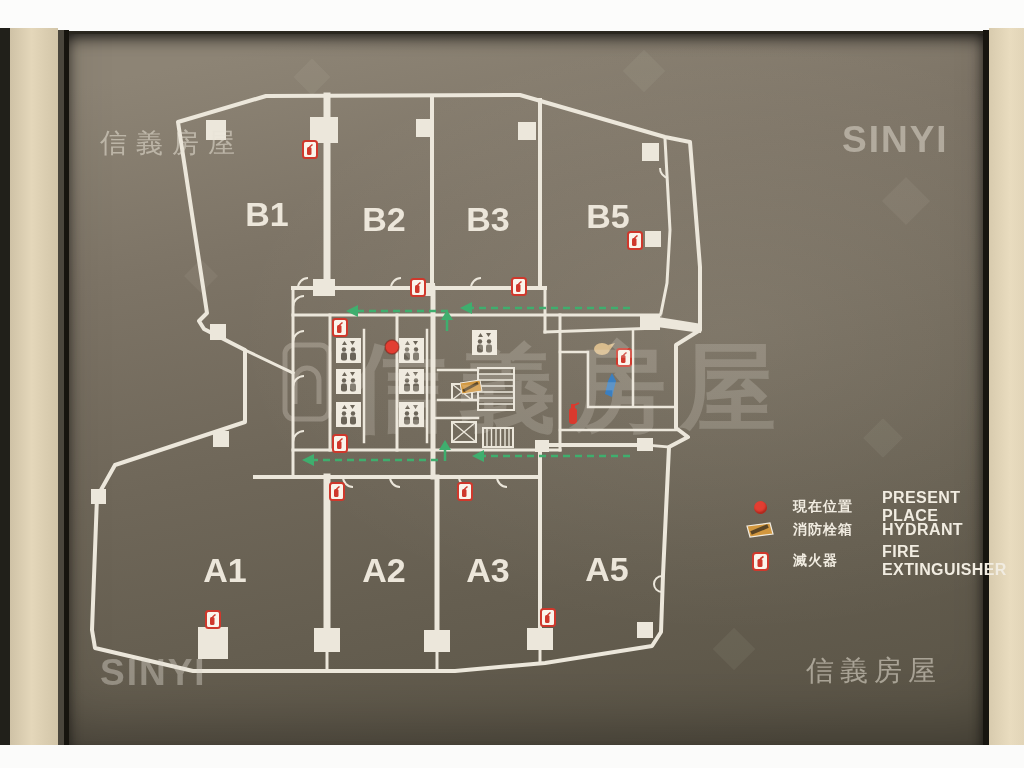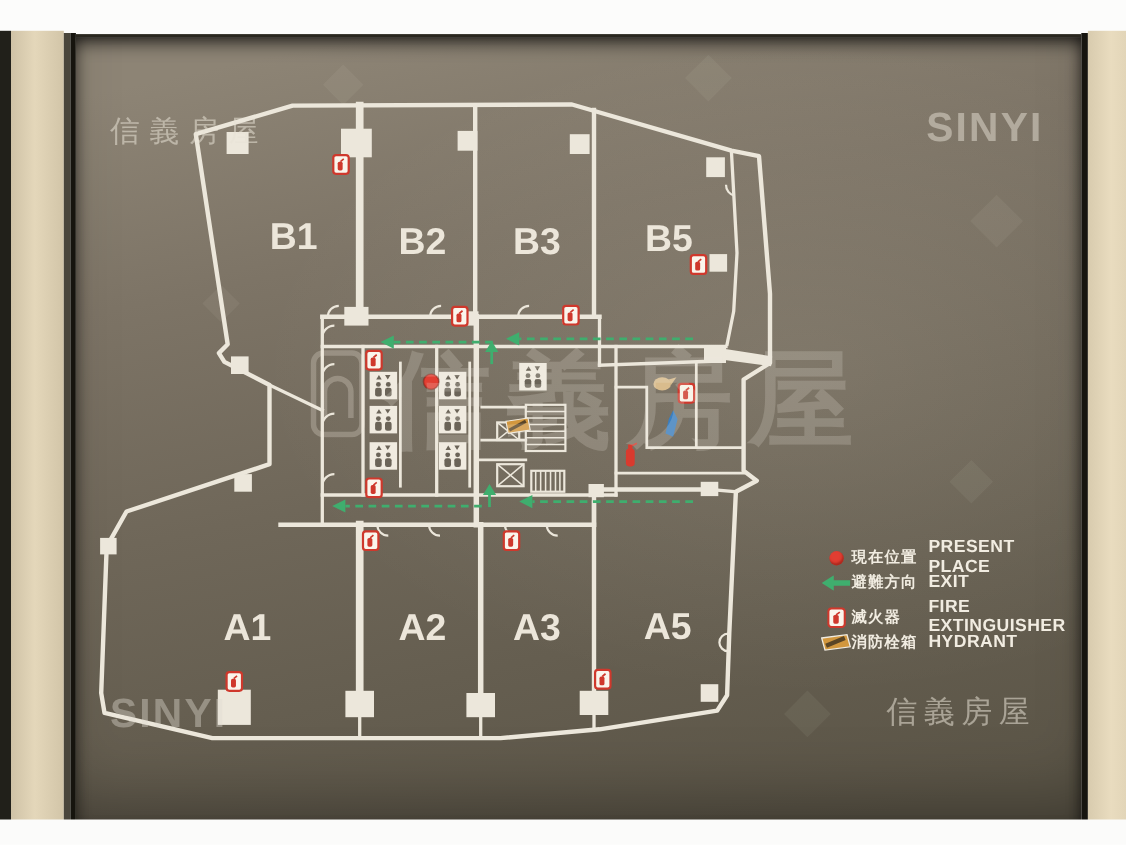--- a/index.html
+++ b/index.html
@@ -28,34 +28,34 @@
       box-shadow:inset 0 12px 16px -8px rgba(0,0,0,0.75),
                  inset -8px 0 12px -6px rgba(0,0,0,0.45),
                  inset 8px 0 12px -6px rgba(0,0,0,0.35),
                  inset 0 -45px 70px -35px rgba(0,0,0,0.40);}
   .spark{background:rgba(255,252,245,0.055);transform:rotate(45deg);}
 
   
   svg.plan{left:0;top:0;width:1024px;height:768px;}
 
   
-  .wm{color:rgba(232,226,214,0.55);white-space:nowrap;pointer-events:none;}
+  .wm{color:rgba(232,226,214,0.55);white-space:nowrap;pointer-events:none;margin-top:24px;}
   .wm-tl{left:100px;top:101px;font-size:27px;letter-spacing:9px;font-weight:500;}
   .wm-tr{left:842px;top:95px;font-size:37px;font-weight:bold;letter-spacing:2px;color:rgba(230,224,212,0.5);}
   .wm-bl{left:100px;top:628px;font-size:37px;font-weight:bold;letter-spacing:2px;color:rgba(226,221,209,0.40);}
   .wm-br{left:806px;top:628px;font-size:28px;letter-spacing:6px;font-weight:500;}
   .wm-center{left:282px;top:318px;display:flex;align-items:flex-start;gap:18px;}
   .wm-center .brand-text{font-size:96px;line-height:0.95;font-weight:bold;letter-spacing:14px;
       color:rgba(242,237,226,0.20);}
   .wm-notice{left:284px;top:406px;font-size:20px;letter-spacing:2.5px;font-weight:500;
       color:rgba(240,235,225,0.48);}
 
   
   .legend{left:746px;top:489px;width:232px;}
-  .legend-row{display:grid;grid-template-columns:28px 70px auto;column-gap:0;
+  .legend-row{display:grid;grid-template-columns:28px 70px auto;column-gap:19px;
       align-items:center;height:27px;}
   .legend-zh{font-size:14px;font-weight:bold;letter-spacing:1px;color:#f1ece1;}
   .legend-en{font-size:16px;font-weight:bold;letter-spacing:0.4px;color:#f1ece1;}
   .icon-cell{display:flex;justify-content:center;align-items:center;}
   .dot{width:13px;height:13px;border-radius:50%;background:#e23e32;
       box-shadow:inset -1px -2px 2px rgba(120,20,10,0.5);}
 </style>
 </head>
 <body>
 
@@ -257,48 +257,39 @@
   <div class="abs legend">
     <div class="legend-row">
       <span class="icon-cell">
           <span class="dot"></span>
         </span>
       <span class="legend-zh">現在位置</span>
       <span class="legend-en">PRESENT PLACE</span>
     </div>
     <div class="legend-row">
       <span class="icon-cell">
-        <svg width="26" height="14" viewBox="0 0 26 14">
-            <polygon points="0,7 11,0 11,4.5 26,4.5 26,9.5 11,9.5 11,14" fill="#3fae6e"></polygon>
-          </svg>
+        <svg width="28" height="16" viewBox="0 0 28 16">
+          <polygon points="1,4 24,1 27,12 4,15" fill="#d2973e" stroke="#f0ebe0" stroke-width="1.2"></polygon>
+          <path d="M5,11 L22,4" stroke="#5a4526" stroke-width="4" fill="none"></path>
+        </svg>
       </span>
-      <span class="legend-zh">避難方向</span>
-      <span class="legend-en">EXIT</span>
+      <span class="legend-zh">消防栓箱</span>
+      <span class="legend-en">HYDRANT</span>
     </div>
     <div class="legend-row">
       <span class="icon-cell">
         <svg width="17" height="19" viewBox="0 0 17 19">
           <rect x="1" y="1" width="15" height="17" rx="3" fill="#faf5ec" stroke="#cf382c" stroke-width="2"></rect>
           <rect x="5.5" y="7" width="5" height="8" rx="1.5" fill="#cf382c"></rect>
           <path d="M8,7 l3.5,-2.5" stroke="#cf382c" stroke-width="1.6" fill="none"></path>
         </svg>
       </span>
       <span class="legend-zh">滅火器</span>
       <span class="legend-en">FIRE EXTINGUISHER</span>
     </div>
-    <div class="legend-row">
-      <span class="icon-cell">
-        <svg width="28" height="16" viewBox="0 0 28 16">
-          <polygon points="1,4 24,1 27,12 4,15" fill="#d2973e" stroke="#f0ebe0" stroke-width="1.2"></polygon>
-          <path d="M5,11 L22,4" stroke="#5a4526" stroke-width="4" fill="none"></path>
-        </svg>
-      </span>
-      <span class="legend-zh">消防栓箱</span>
-      <span class="legend-en">HYDRANT</span>
-    </div>
   </div>
 
   <div class="abs wm wm-tl">信義房屋</div>
   <div class="abs wm wm-tr">SINYI</div>
   <div class="abs wm wm-bl">SINYI</div>
   <div class="abs wm wm-br">信義房屋</div>
 
   <div class="abs wm wm-center">
     <svg width="50" height="80" viewBox="0 0 50 80">
       <rect x="3" y="3" width="44" height="74" rx="9" fill="none" stroke="rgba(242,237,226,0.26)" stroke-width="5"></rect>

